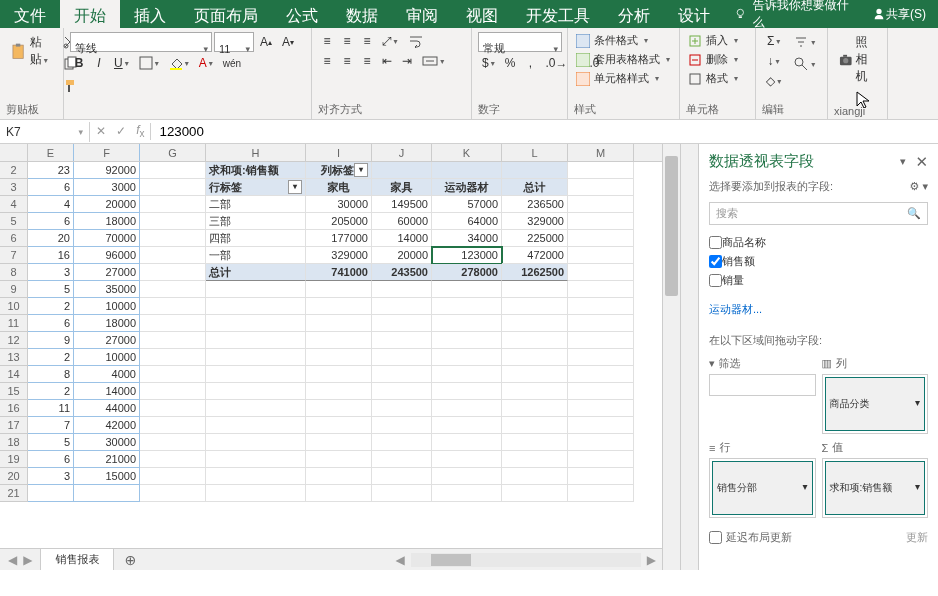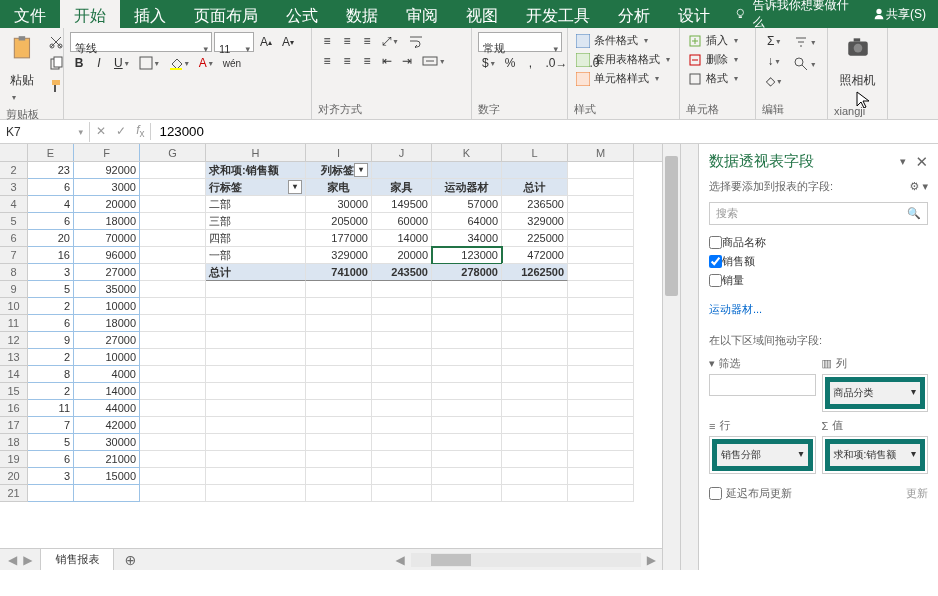--- a/index.html
+++ b/index.html
@@ -16,21 +16,21 @@
 
 .ribbon { background: #f3f2f1; height: 92px; border-bottom: 1px solid #d0d0d0; display: flex; }
 .group { border-right: 1px solid #d0d0d0; padding: 4px 6px 2px; display: flex; flex-direction: column; justify-content: space-between; }
 .group-body { display: flex; gap: 4px; align-items: flex-start; flex: 1; }
 .group-label { text-align: left; font-size: 11px; color: #666; padding-top: 2px; }
 .rbtn { padding: 2px 4px; display: flex; align-items: center; justify-content: center; min-width: 18px; min-height: 18px; cursor: pointer; }
 .vstack { display: flex; flex-direction: column; gap: 2px; }
 .hstack { display: flex; gap: 2px; align-items: center; }
 .combo { border: 1px solid #aaa; background: #fff; height: 20px; padding: 13px 16px 0 4px; font-size: 11px; position: relative; display: flex; align-items: center; }
 .combo::after { content: "▾"; position: absolute; right: 3px; font-size: 9px; color: #666; }
-.big-btn { display: flex; flex-direction: column; align-items: center; gap: 12px; padding: 2px 4px; cursor: pointer; }
+.big-btn { display: flex; flex-direction: row; align-items: center; gap: 2px; padding: 2px 4px; cursor: pointer; }
 .big-icon { width: 26px; height: 26px; }
 .menu-item { display: flex; align-items: center; gap: 4px; padding: 1px 2px; font-size: 11px; white-space: nowrap; cursor: pointer; }
 .dd::after { content: "▾"; font-size: 8px; color: #666; margin-left: 2px; }
 
 
 .formula-bar { height: 24px; border-bottom: 1px solid #d0d0d0; display: flex; align-items: center; }
 .namebox { width: 90px; border-right: 1px solid #d0d0d0; padding: 3px 6px; display: flex; align-items: center; justify-content: space-between; }
 .namebox::after { content: "▾"; font-size: 9px; color: #999; }
 .fx-btns { display: flex; align-items: center; padding: 0 6px; gap: 10px; border-right: 1px solid #d0d0d0; color: #999; }
 .fx-input { flex: 1; padding: 3px 8px; border: none; outline: none; }
@@ -84,21 +84,21 @@
 .tp-search { border: 1px solid #ccc; padding: 3px 6px; display: flex; justify-content: space-between; align-items: center; color: #999; font-size: 11px; }
 .tp-fields { border: none; }
 .tp-field { display: flex; align-items: center; padding: 2px 0; font-size: 11px; }
 .tp-field input { width: 13px; height: 13px; }
 .tp-more { color: #0066cc; font-size: 11px; cursor: pointer; padding: 4px 0; }
 .tp-areas-label { font-size: 11px; color: #666; margin-top: 4px; }
 .tp-areas { display: grid; grid-template-columns: 1fr 1fr; gap: 6px; }
 .tp-area { display: flex; flex-direction: column; gap: 3px; }
 .tp-area-title { font-size: 11px; color: #666; display: flex; align-items: center; gap: 4px; }
 .tp-area-box { border: 1px solid #ccc; min-height: 22px; padding: 2px; }
-.tp-chip { background: #f0f0f0; border: 5px solid #0f766e; padding: 4px 4px; font-size: 10px; display: flex; justify-content: space-between; }
+.tp-chip { background: #f0f0f0; border: 1px solid #0f766e; padding: 19px 4px; font-size: 10px; display: flex; justify-content: space-between; }
 .tp-footer { display: flex; align-items: center; gap: 4px; font-size: 11px; color: #666; padding-top: 4px; }
 .tp-update { margin-left: auto; color: #999; }
 
 svg { display: block; }
 .cursor-img { position: absolute; top: 90px; left: 855px; pointer-events: none; }
 </style>
 </head>
 <body>
 
 <div class="titlebar">

